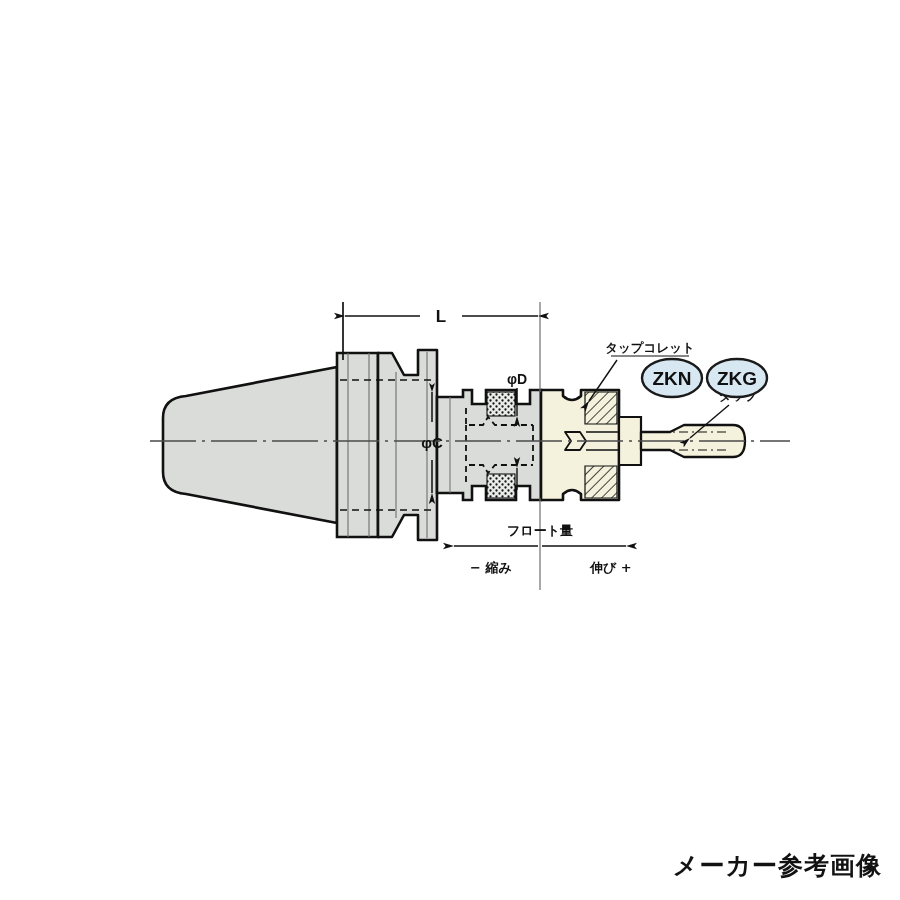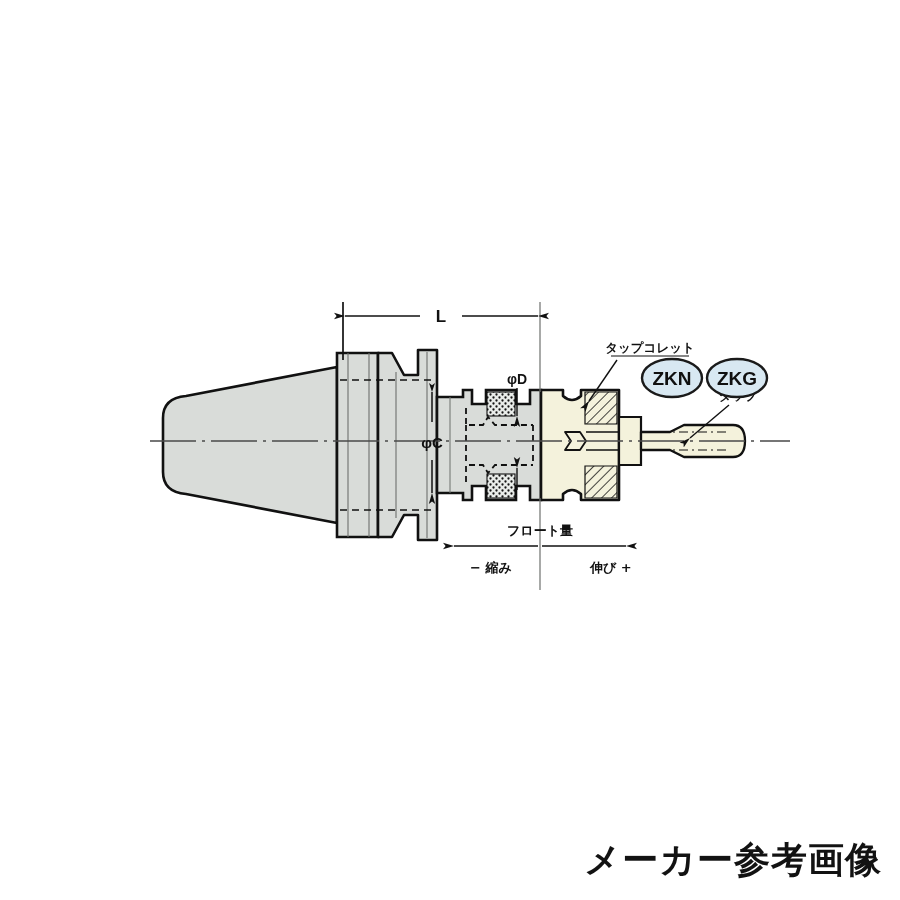--- a/index.html
+++ b/index.html
@@ -29,21 +29,21 @@
     top: 0;
     width: 900px;
     height: 900px;
   }
   .wm {
     position: absolute;
     right: 18px;
     bottom: 22px;
     font-family: "DejaVu Sans", sans-serif;
     font-weight: 700;
-    font-size: 36px;
+    font-size: 25px;
     letter-spacing: 1px;
     color: #121212;
     white-space: nowrap;
     line-height: 1;
   }
 </style>
 </head>
 <body>
 
 <div id="stage">

